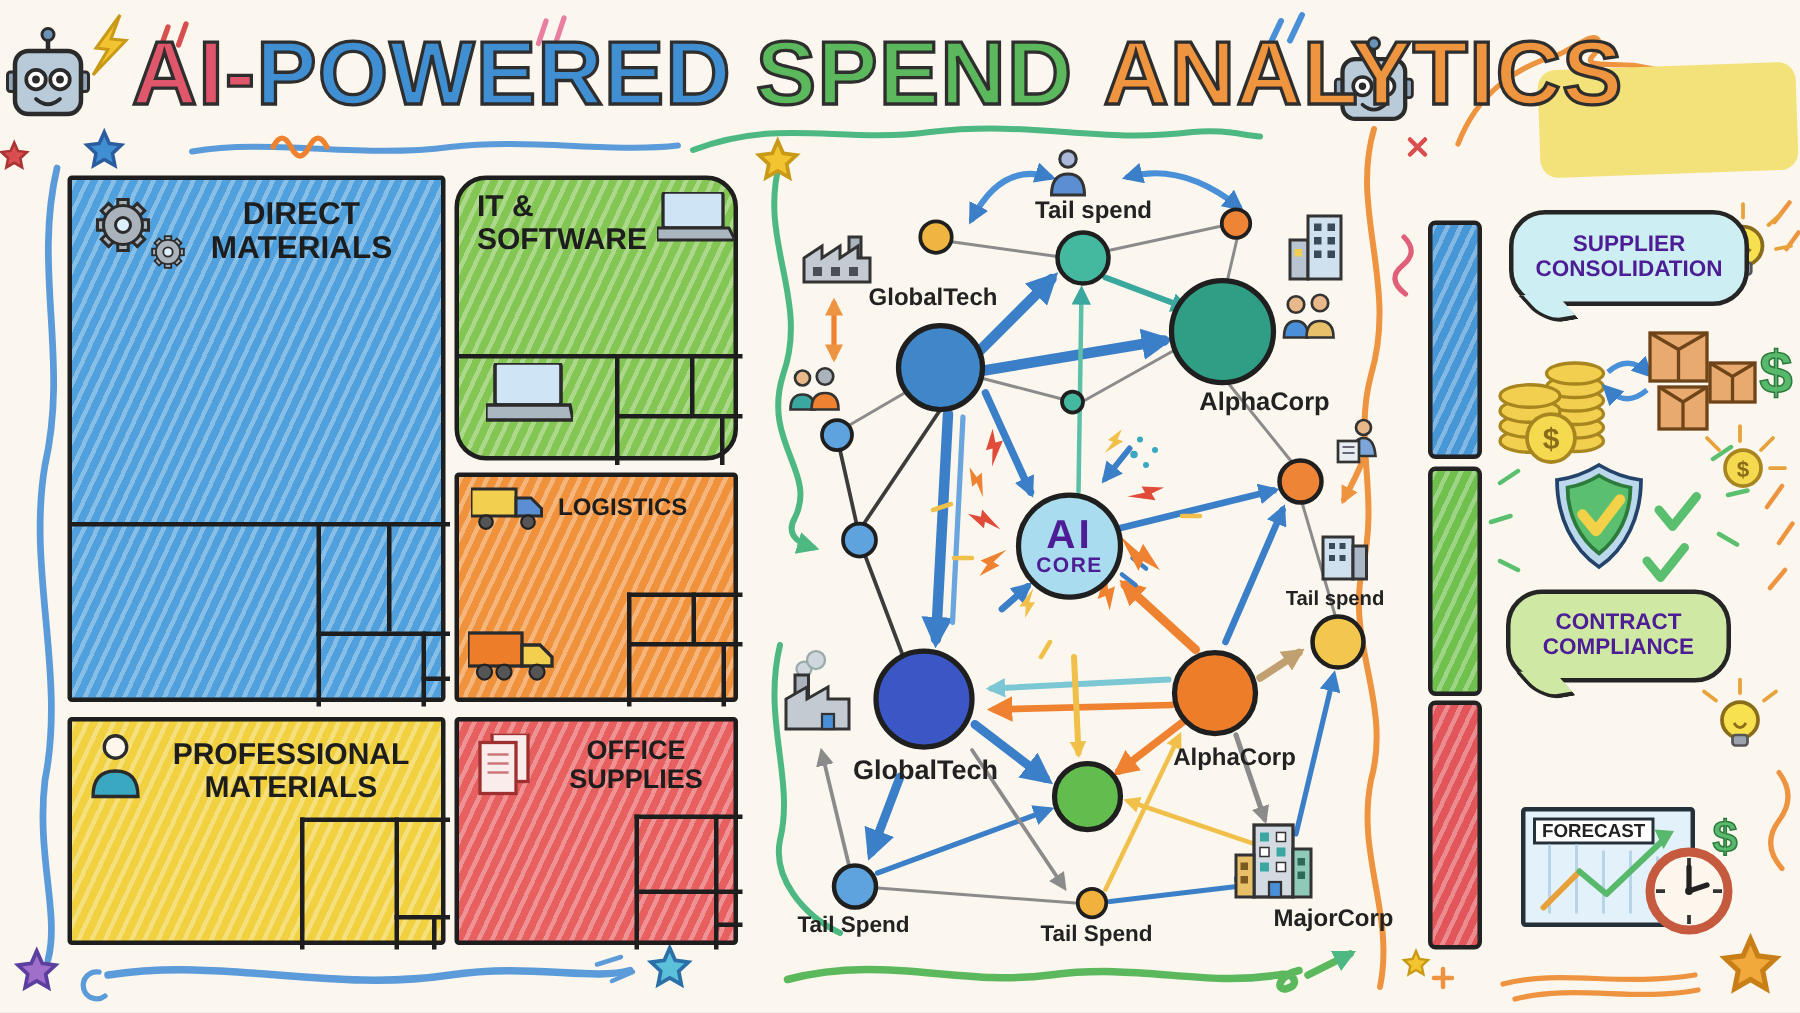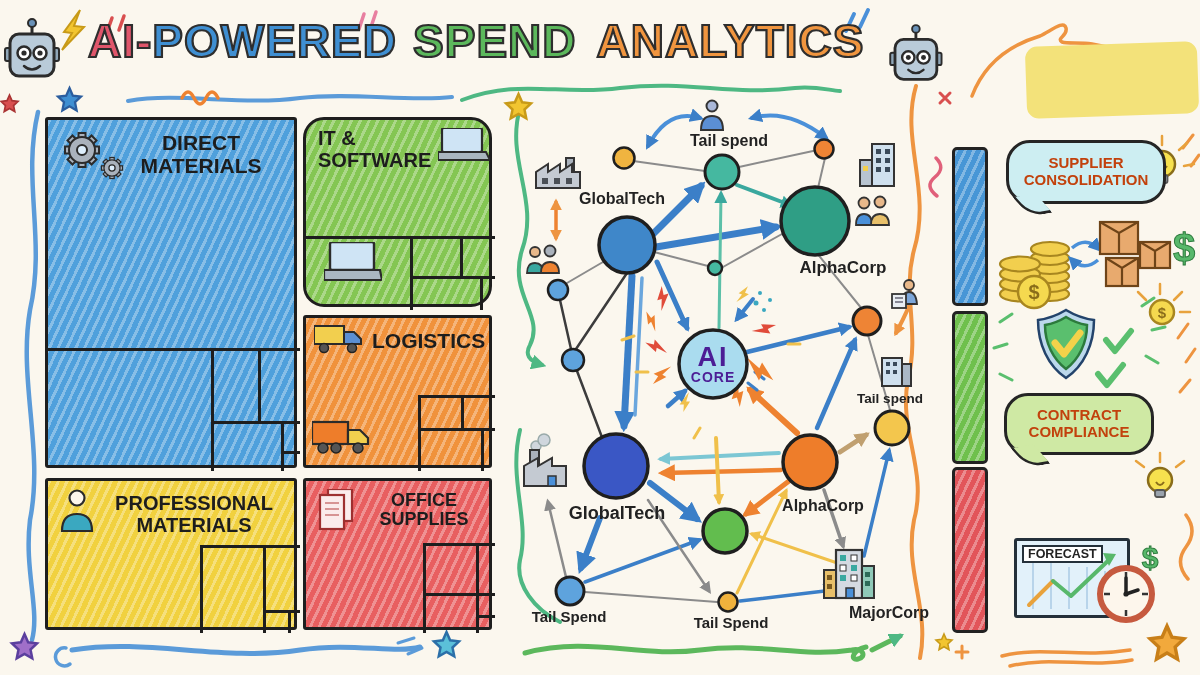--- a/index.html
+++ b/index.html
@@ -1,21 +1,21 @@
 <!DOCTYPE html>
 <html><head>
 <meta charset="utf-8">
 <style>
   html,body{margin:0;padding:0;background:#e8e4da;}
   #stage{position:relative;width:1200px;height:675px;background:#fbf7ee;overflow:hidden;
          font-family:"Liberation Sans","DejaVu Sans",sans-serif;}
   .abs{position:absolute;}
   #decor{position:absolute;left:0;top:0;z-index:1;}
   
-  #title{position:absolute;left:88px;top:14px;z-index:4;font-size:46px;font-weight:900;
+  #title{position:absolute;left:88px;top:14px;z-index:4;font-size:60px;font-weight:900;
          letter-spacing:1px;white-space:nowrap;-webkit-text-stroke:2.2px #2e2e2e;}
   #title span{display:inline-block;}
   #title .gap1{margin-right:16px;} #title .gap2{margin-right:20px;}
   
   .tmb{position:absolute;z-index:2;border:3.5px solid #1e1e1e;border-radius:3px;box-sizing:border-box;}
   .cray{background-image:repeating-linear-gradient(115deg,rgba(255,255,255,.32) 0 3px,rgba(255,255,255,0) 3px 8px);}
   .tl{position:absolute;box-sizing:border-box;}
   .tl.v{border-left:3px solid #1e1e1e;width:0;}
   .tl.h{border-top:3px solid #1e1e1e;height:0;}
   .tmlabel{position:absolute;font-weight:800;color:#1d1d1d;line-height:1.08;z-index:3;}
@@ -25,21 +25,21 @@
   #aicore-label .l1{font-size:27px;font-weight:900;letter-spacing:2px;}
   #aicore-label .l2{font-size:14px;font-weight:900;letter-spacing:1px;}
   
   #sb-title-hl{position:absolute;left:1026px;top:44px;width:172px;height:72px;background:#f3e27a;
                border-radius:12px;transform:rotate(-2deg);z-index:2;}
   #sb-title{position:absolute;left:1022px;top:52px;width:178px;z-index:4;text-align:center;
             font-size:21px;font-weight:900;color:#1d1d1d;letter-spacing:-.5px;line-height:1.25;}
   .bar{position:absolute;width:30px;border:3px solid #222;border-radius:5px;z-index:2;box-sizing:content-box;}
   .bubble{position:absolute;z-index:3;border:3px solid #252525;border-radius:24px;display:flex;
           align-items:center;justify-content:flex-end;text-align:center;font-weight:800;font-size:15px;
-          color:#c2410c;line-height:1.12;box-sizing:border-box;padding:8px 8px;}
+          color:#4c1d95;line-height:1.12;box-sizing:border-box;padding:8px 8px;}
   .bubble::before{content:"";position:absolute;left:12px;bottom:-15px;width:20px;height:19px;
           background:inherit;border:3px solid #252525;border-top:none;border-right:none;
           transform:rotate(-10deg) skewX(32deg);border-bottom-left-radius:14px;}
   #forecast{position:absolute;left:1014px;top:538px;width:116px;height:80px;background:#e2f1fa;
             border:3px solid #24303a;border-radius:3px;z-index:3;box-sizing:border-box;}
   #forecast .flabel{position:absolute;left:5px;top:4px;background:#fff;border:2px solid #24303a;
             padding:0 4px;font-size:12.5px;font-weight:800;color:#222;}
   #clock{position:absolute;left:1092px;top:560px;z-index:4;}
   svg text{font-family:"Liberation Sans","DejaVu Sans",sans-serif;}
 </style>
@@ -412,21 +412,21 @@
     </svg>
   </div>
 
   <div class="tmb cray" style="left: 303px; top: 315px; width: 189px; height: 153px; background-color: rgb(240, 146, 60);">
     <svg class="abs" style="left:8px;top:6px" width="56" height="32" viewBox="0 0 56 32">
       <rect x="0" y="2" width="30" height="18" fill="#f2cf4e" stroke="#2b2b2b" stroke-width="2"></rect>
       <path d="M30,8 h10 l7,7 v5 h-17 z" fill="#5b8fd4" stroke="#2b2b2b" stroke-width="2"></path>
       <circle cx="10" cy="24" r="4.5" fill="#555" stroke="#222" stroke-width="1.5"></circle>
       <circle cx="38" cy="24" r="4.5" fill="#555" stroke="#222" stroke-width="1.5"></circle>
     </svg>
-    <div class="tmlabel" style="left:66px;top:12px;font-size:21px;white-space:nowrap;">LOGISTICS</div>
+    <div class="tmlabel" style="left:66px;top:12px;font-size:16px;white-space:nowrap;">LOGISTICS</div>
     <i class="tl v" style="left:112px;top:77px;height:76px"></i>
     <i class="tl h" style="left:112px;top:77px;width:77px"></i>
     <i class="tl v" style="left:155px;top:77px;height:33px"></i>
     <i class="tl h" style="left:112px;top:110px;width:77px"></i>
     <i class="tl v" style="left:175px;top:110px;height:43px"></i>
     <svg class="abs" style="left:6px;top:100px" width="66" height="40" viewBox="0 0 66 40">
       <rect x="0" y="4" width="36" height="22" fill="#ee7d2a" stroke="#2b2b2b" stroke-width="2.2"></rect>
       <path d="M36,12 h12 l8,8 v6 h-20 z" fill="#f2cf4e" stroke="#2b2b2b" stroke-width="2.2"></path>
       <circle cx="11" cy="30" r="5" fill="#555" stroke="#222" stroke-width="1.5"></circle>
       <circle cx="24" cy="30" r="5" fill="#555" stroke="#222" stroke-width="1.5"></circle>

